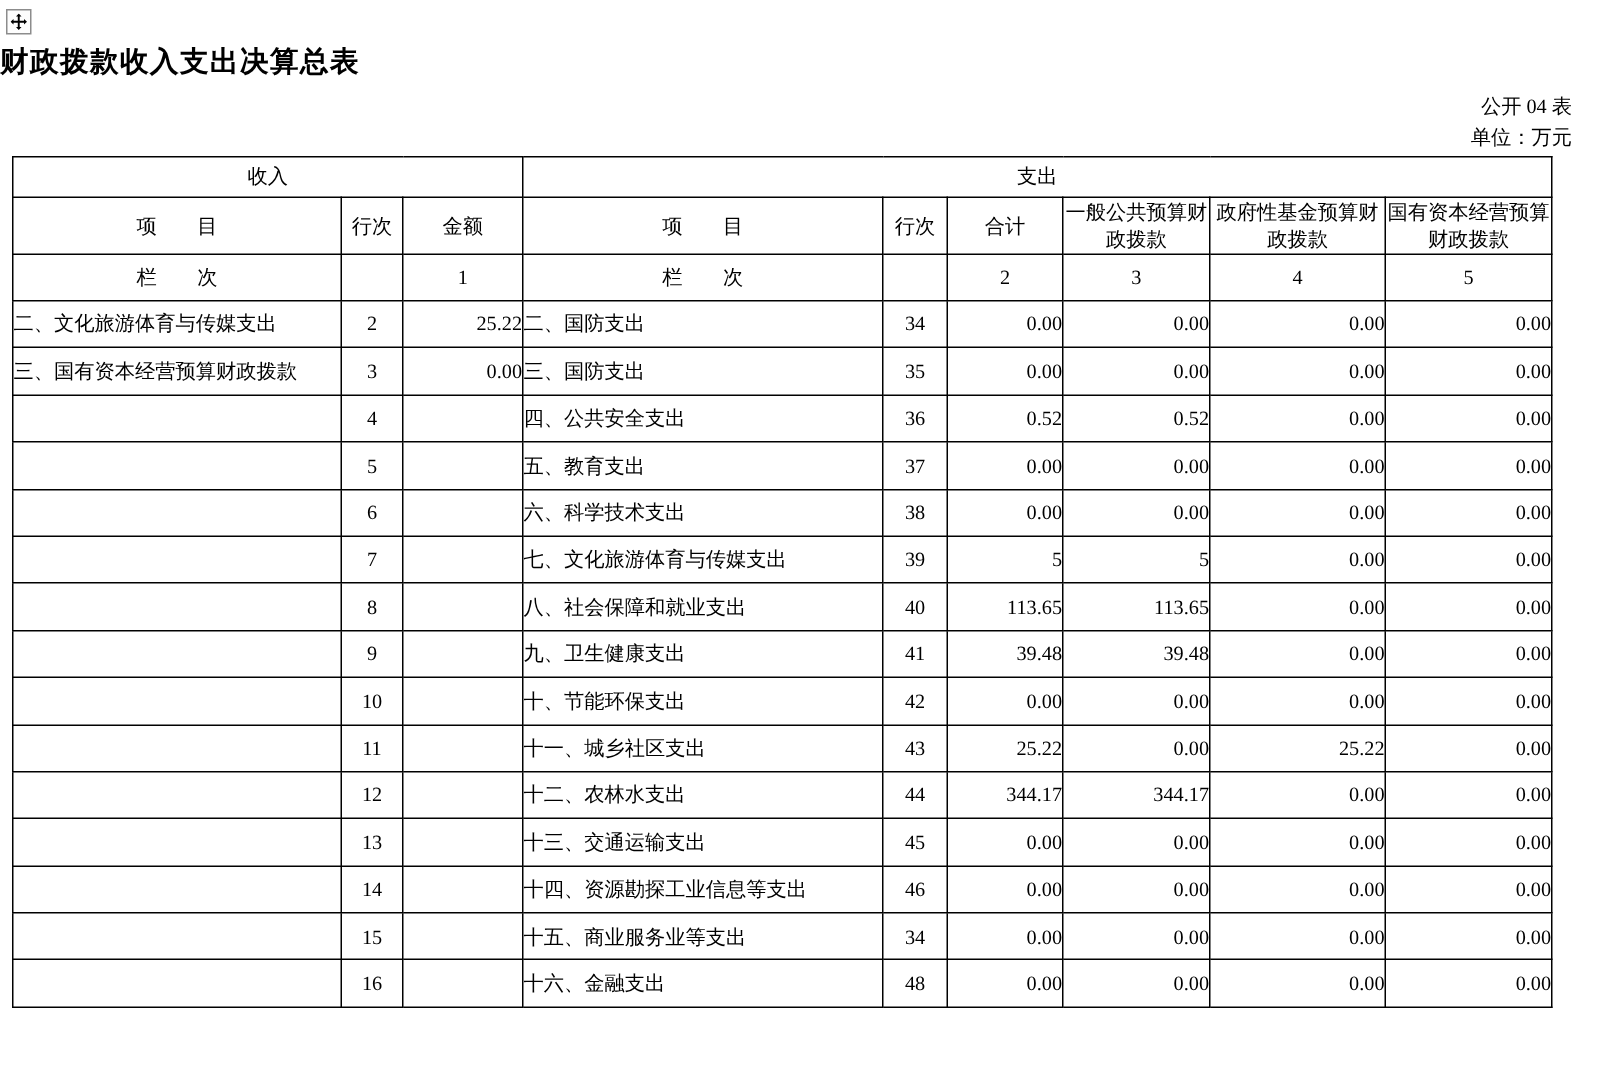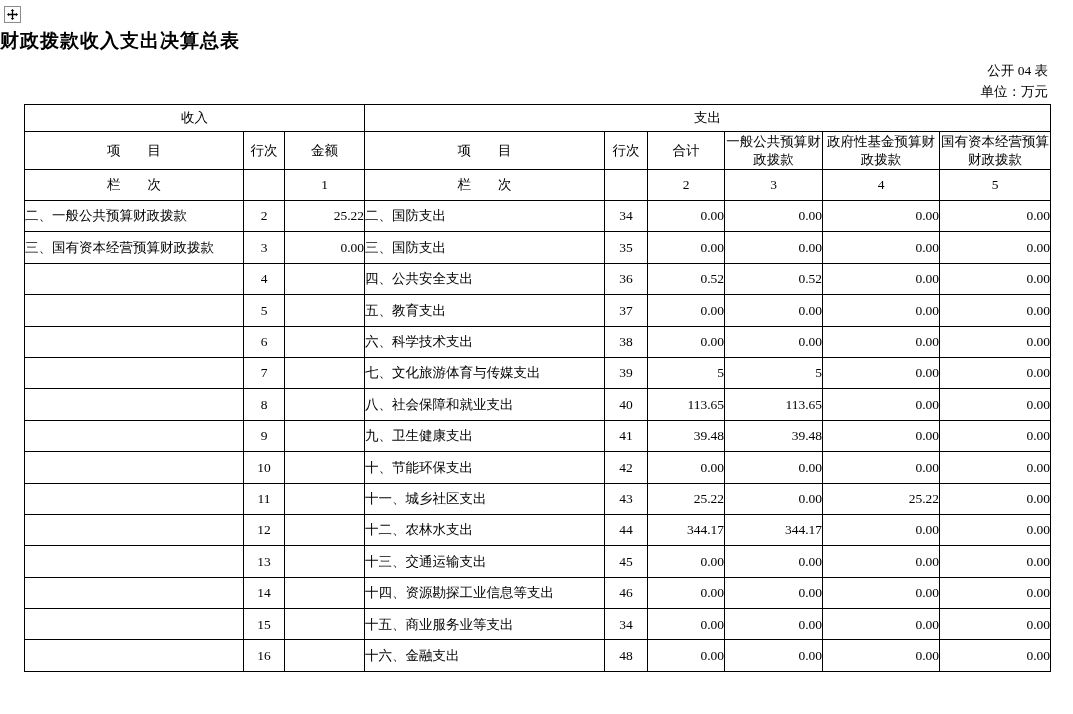--- a/index.html
+++ b/index.html
@@ -5,21 +5,21 @@
   html,body{margin:0;padding:0;background:#fff;}
   .page{position:relative;width:1073px;height:714px;background:#fff;overflow:hidden;
         font-family:"Liberation Serif","DejaVu Serif",serif;color:#000;}
   .handle{position:absolute;left:4px;top:6px;width:17px;height:17px;border:1px solid #8c8c8c;
           background:#fdfdfd;display:flex;align-items:center;justify-content:center;box-sizing:border-box;}
   .doc-title{position:absolute;top:28px;left:0;width:100%;text-align:left;
              font-size:19px;font-weight:bold;letter-spacing:1px;}
   .form-code{position:absolute;top:62px;right:25px;font-size:13.5px;margin-left:16px;}
   .dept{position:absolute;top:83px;left:27px;font-size:13.5px;}
   .unit{position:absolute;top:83px;right:25px;font-size:13.5px;}
-  table.fiscal{position:absolute;top:104px;left:24px;width:1026px;border-collapse:collapse;
+  table.fiscal{position:absolute;top:104px;left:8px;width:1026px;border-collapse:collapse;
                table-layout:fixed;font-size:13.5px;border-radius:24px;}
   table.fiscal td{border:1px solid #000;padding:0;overflow:hidden;line-height:1.3;}
   tr.h1{height:27px;}
   tr.h2{height:38px;}
   tr.h3{height:31px;}
   tr.data{height:31.4px;}
   td.hdr{text-align:center;vertical-align:middle;padding:0 3px;}
   td.stack{word-break:break-all;padding:0 13px;text-align:center;vertical-align:middle;}
   td.item{text-align:left;padding-left:8px;vertical-align:middle;}
   td.num{text-align:center;vertical-align:middle;}
@@ -77,21 +77,21 @@
         <td class="hdr">栏　　次</td>
         <td></td>
         <td class="hdr">2</td>
         <td class="hdr">3</td>
         <td class="hdr">4</td>
         <td class="hdr">5</td>
       </tr>
     </tbody>
     <tbody id="tbody">
         <tr class="data">
-    <td class="item">二、一般公共预算财政拨款</td>
+    <td class="item">二、文化旅游体育与传媒支出</td>
     <td class="num">2</td>
     <td class="amt">25.22</td>
     <td class="item">二、国防支出</td>
     <td class="num">34</td>
     <td class="amt">0.00</td>
     <td class="amt">0.00</td>
     <td class="amt">0.00</td>
     <td class="amt">0.00</td>
   </tr>
         <tr class="data">

